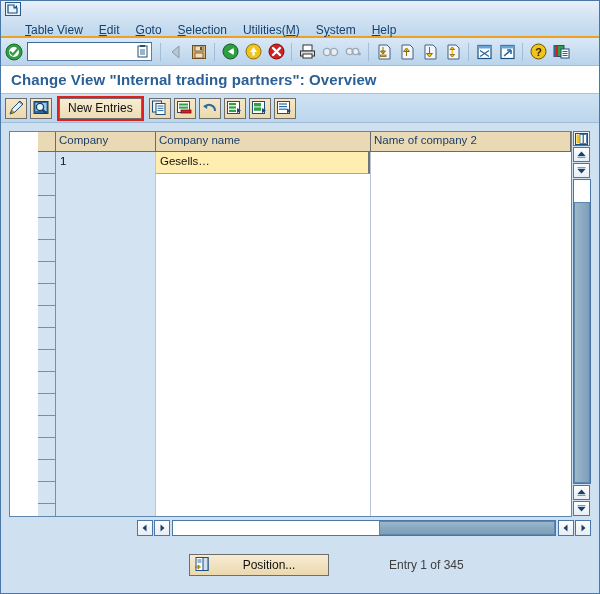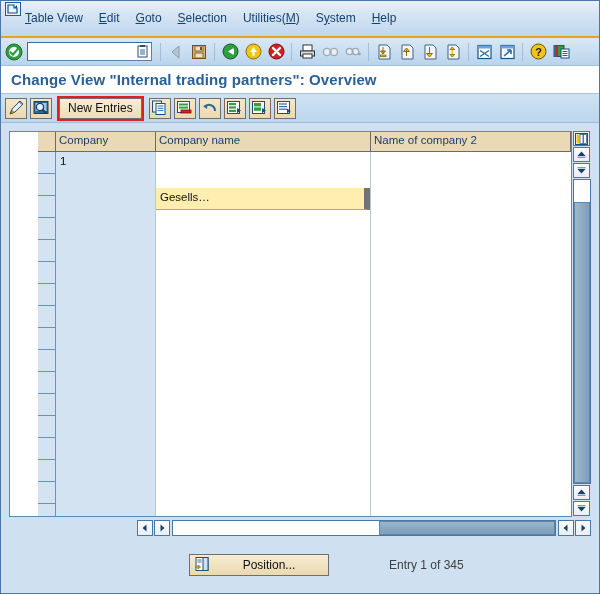--- a/index.html
+++ b/index.html
@@ -34,21 +34,21 @@
   .syslogo {
     position: absolute;
     left: 4px; top: 1px;
     width: 16px; height: 14px;
     border: 1px solid #2a5a8a;
     background: #e8f2fb;
   }
   .syslogo svg { display:block; }
   .menu-items {
     position: absolute;
-    left: 16px; top: 8px;
+    left: 16px; top: 20px;
     display: flex;
     align-items: flex-start;
     gap: 0px;
   }
   .menu-item {
     padding: 2px 8px;
     color: #15416e;
     font-size: 12px;
     white-space: nowrap;
     cursor: default;
@@ -259,23 +259,22 @@
   .cell {
     height: 22px;
     font-size: 11.5px;
     color: #111;
     padding: 3px 0 0 4px;
     white-space: nowrap;
     overflow: hidden;
   }
   .cell.filled-yellow {
     background: #ffeeb0;
-    border-right: 6px solid #737373;
+    border-right: 2px solid #737373;
     border-bottom: 1px solid #b8a86e;
-    margin-top: 36px;
   }
 
   
   .vscroll {
     width: 18px;
     flex: 0 0 auto;
     display: flex;
     flex-direction: column;
     background: #cfe0f0;
     margin-left: 1px;

